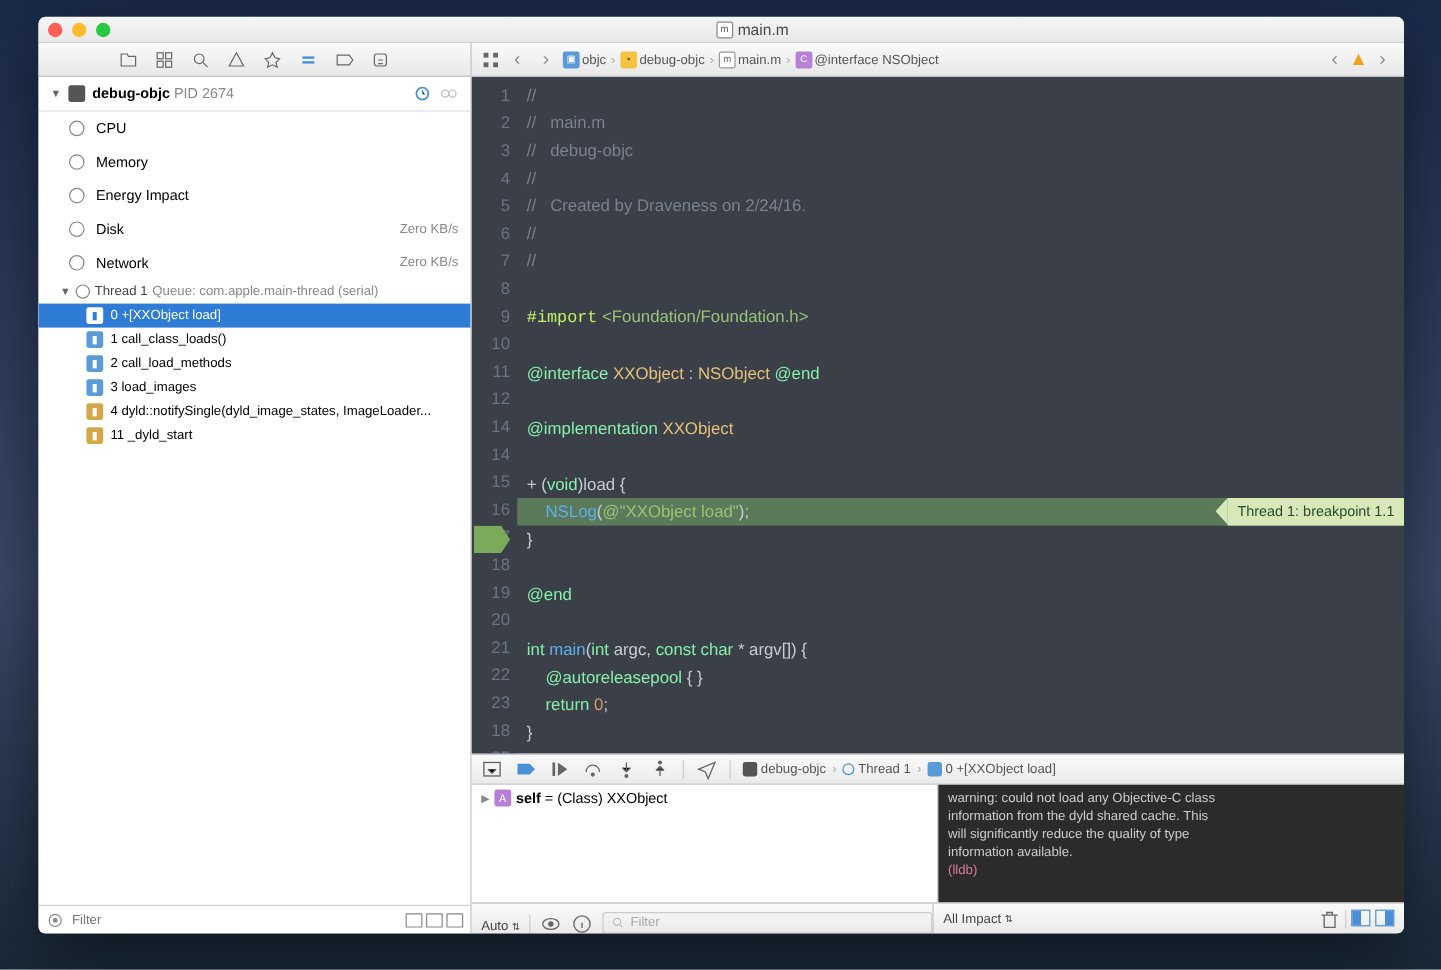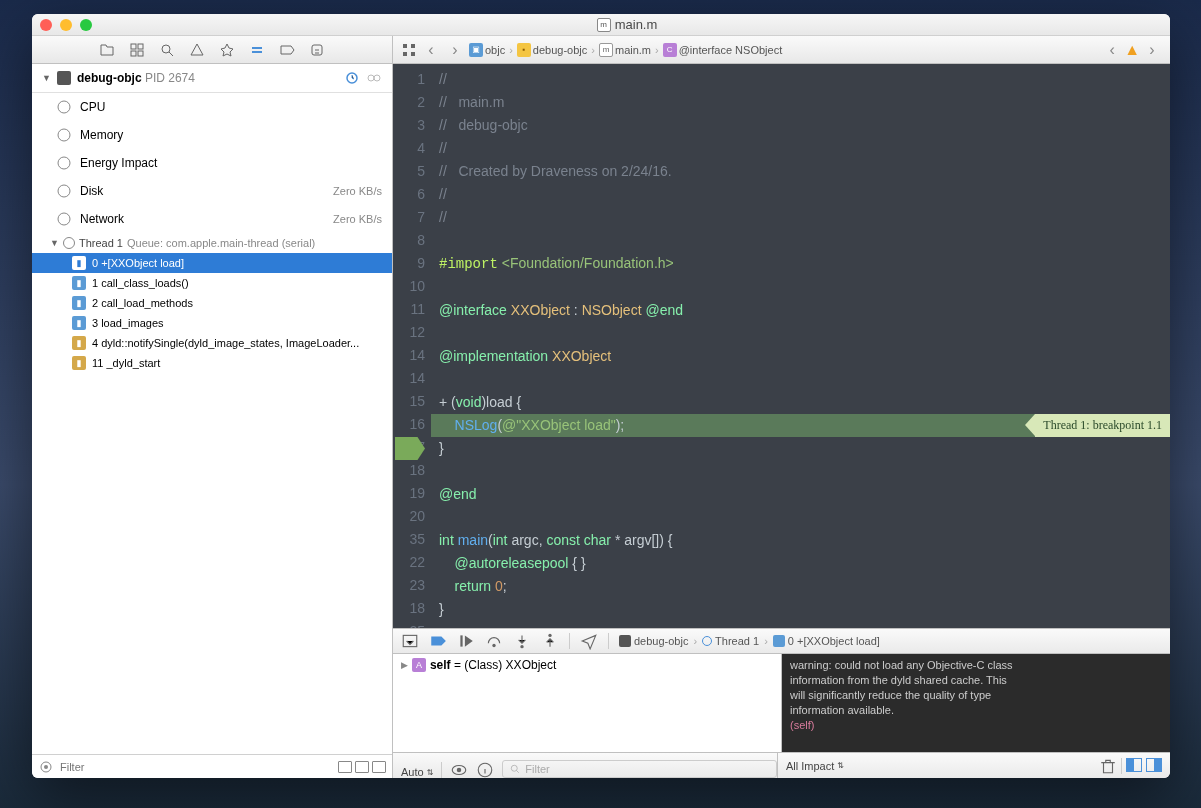--- a/index.html
+++ b/index.html
@@ -50,21 +50,21 @@
 .sb-footer-icon { width: 16px; height: 16px; color: #888; }
 .sb-footer-input { flex: 1; font-size: 11px; color: #aaa; border: none; outline: none; background: transparent; }
 .sb-footer-right { display: flex; gap: 3px; }
 .sb-footer-right span { width: 14px; height: 12px; border: 1px solid #888; border-radius: 1px; }
 .editor-pane { flex: 1; display: flex; flex-direction: column; overflow: hidden; }
 .code-area { flex: 1; background: #3b4048; display: flex; overflow: hidden; font-family: Menlo, Monaco, monospace; font-size: 14px; }
 .gutter { width: 38px; background: #3b4048; text-align: right; padding: 4px 6px 4px 0; color: #6a7380; line-height: 23px; }
 .code-lines { flex: 1; padding: 4px 0; line-height: 23px; position: relative; }
 .code-line { padding-left: 8px; white-space: pre; color: #c5cdd3; }
 .code-line.hl { background: #5a7a5a; position: relative; }
-.bp-flag { position: absolute; right: 0; top: 0; height: 23px; background: #d8e8b8; color: #2a4a2a; font-size: 12px; padding: 0 8px; display: flex; align-items: center; font-family: Liberation Serif, serif; }
+.bp-flag { position: absolute; right: 0; top: 0; height: 23px; background: #d8e8b8; color: #2a4a2a; font-size: 12px; padding: 0 8px; display: flex; align-items: center; font-family: Liberation Sans, sans-serif; }
 .bp-flag::before { content: ''; position: absolute; left: -10px; top: 0; border-top: 11.5px solid transparent; border-bottom: 11.5px solid transparent; border-right: 10px solid #d8e8b8; }
 .bp-arrow { position: absolute; left: -36px; width: 30px; height: 23px; background: #7aaa5a; clip-path: polygon(0 0, 75% 0, 100% 50%, 75% 100%, 0 100%); }
 .kw { color: #86efac; } .str { color: #98c379; } .type { color: #e5c07b; } .cm { color: #7a828e; } .dir { color: #bef264; font-family: Liberation Mono, monospace; } .fn { color: #61afef; } .num { color: #d19a66; }
 .debug-bar { height: 26px; background: linear-gradient(#fafafa, #eaeaea); border-top: 1px solid #c0c0c0; border-bottom: 1px solid #c0c0c0; display: flex; align-items: center; padding: 0 8px; gap: 10px; font-size: 11px; color: #555; }
 .db-icon { width: 18px; height: 16px; color: #666; cursor: pointer; display: flex; align-items: center; justify-content: center; }
 .db-bp { color: #4a90d9; }
 .db-sep { width: 1px; height: 16px; background: #ccc; }
 .db-crumb { display: flex; align-items: center; gap: 3px; }
 .bottom-split { height: 98px; display: flex; }
 .vars-pane { flex: 1; background: #fff; border-right: 1px solid #c0c0c0; padding: 4px 8px; font-size: 12px; font-family: Menlo, monospace; }
@@ -304,21 +304,21 @@
             <div>11</div>
             <div>12</div>
             <div>14</div>
             <div>14</div>
             <div>15</div>
             <div>16</div>
             <div>17</div>
             <div>18</div>
             <div>19</div>
             <div>20</div>
-            <div>35</div>
+            <div>21</div>
             <div>22</div>
             <div>23</div>
             <div>18</div>
             <div>25</div>
           </div>
         <div class="code-lines" id="codelines">
             <div class="code-line"><span class="cm">//</span></div>
             <div class="code-line"><span class="cm">//   main.m</span></div>
             <div class="code-line"><span class="cm">//   debug-objc</span></div>
             <div class="code-line"><span class="cm">//</span></div>
@@ -409,21 +409,21 @@
             <span><b>self</b> = (Class) XXObject</span>
           </div>
         </div>
         <div class="console-pane">
           <div id="console-lines">
               <div>warning: could not load any Objective-C class</div>
               <div>information from the dyld shared cache. This</div>
               <div>will significantly reduce the quality of type</div>
               <div>information available.</div>
             </div>
-          <div class="lldb">(self)</div>
+          <div class="lldb">(lldb)</div>
         </div>
       </div>
 
       <div class="bottom-bar">
         <div class="bb-left">
           <span class="bb-select">
               <span>Auto</span> 
               <span style="font-size:8px">⇅</span>
             </span>
           <span class="db-sep"></span>

